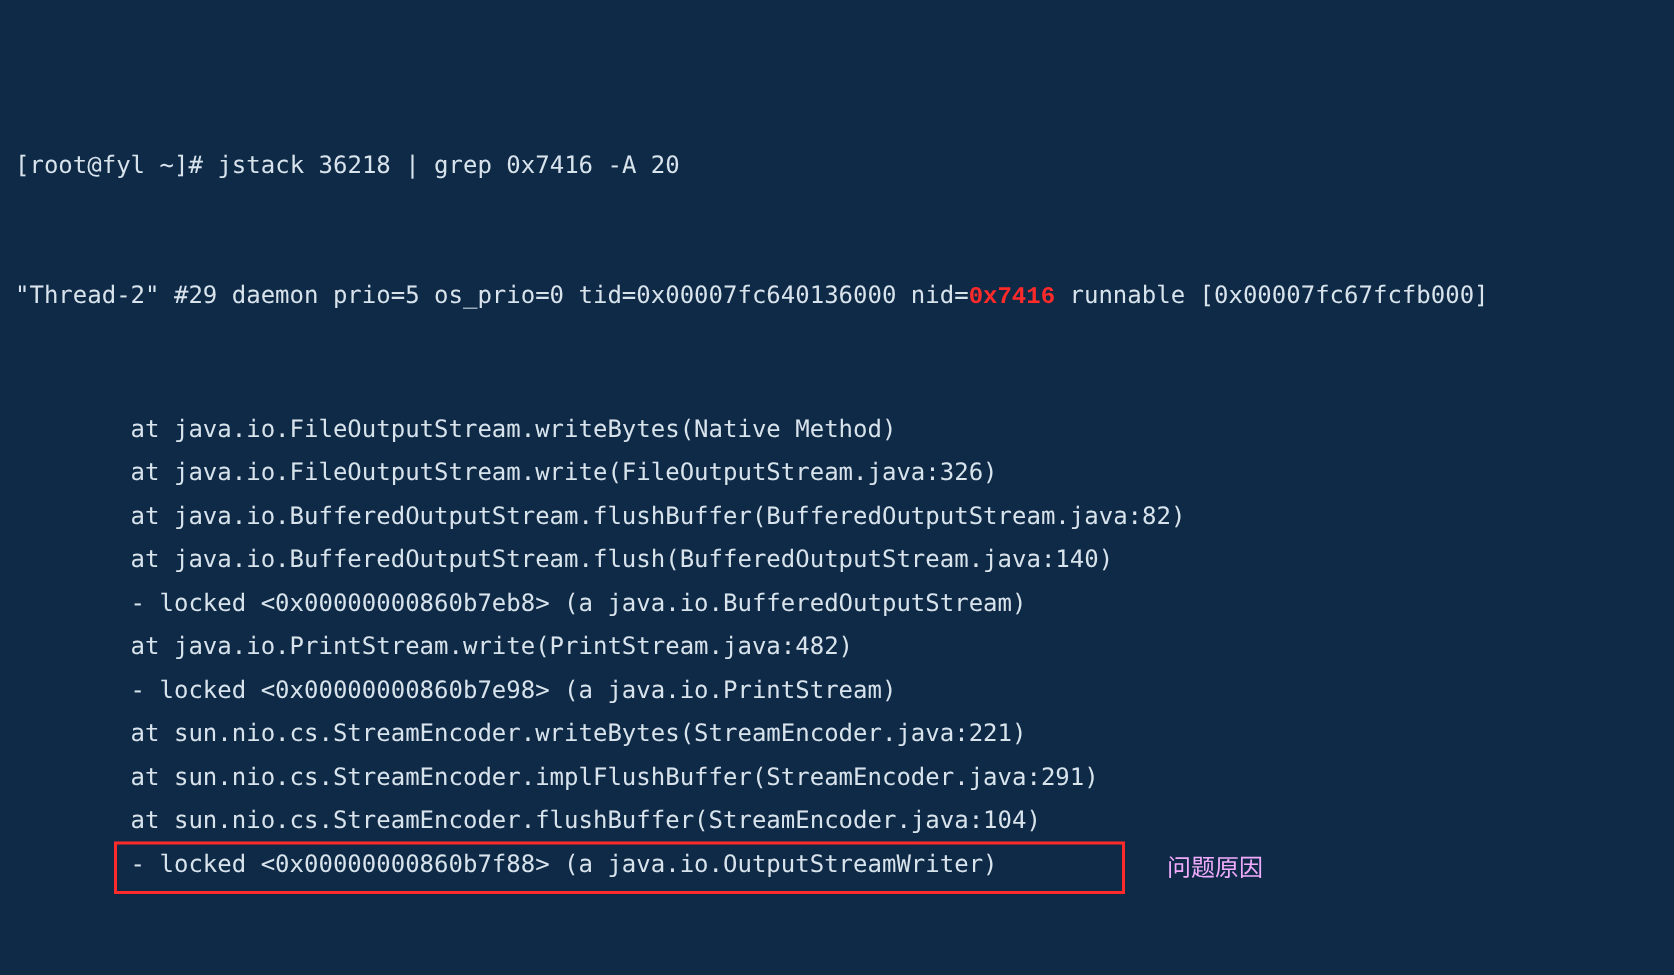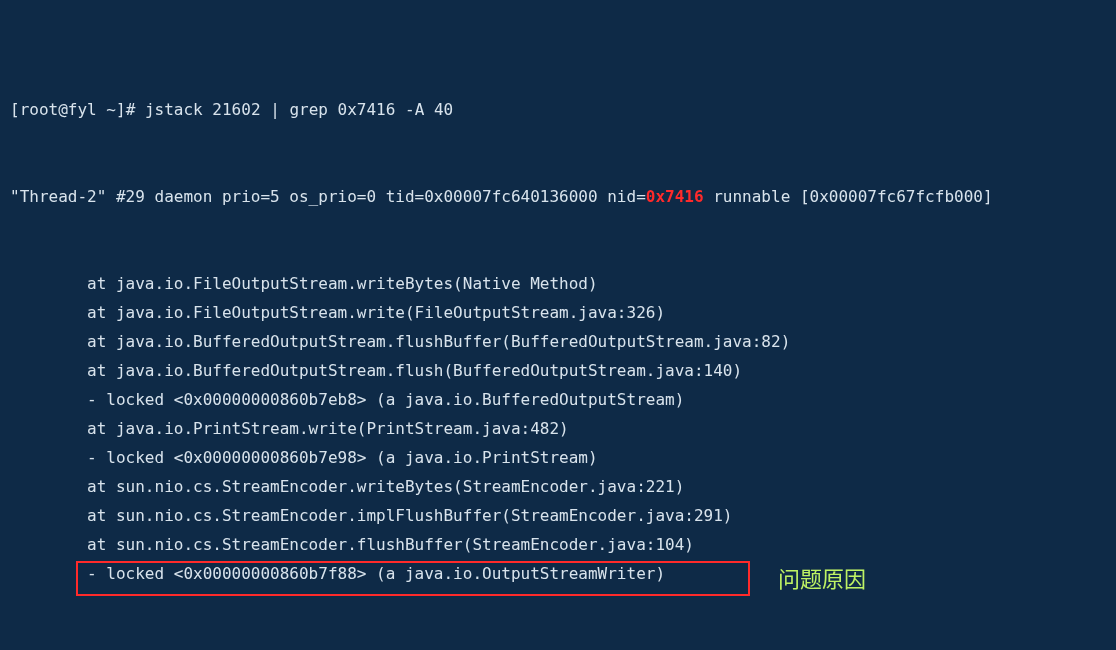--- a/index.html
+++ b/index.html
@@ -13,37 +13,37 @@
     line-height: 29px;
     color: #d8e3ec;
     overflow: hidden;
   }
   .terminal {
     position: relative;
     padding: 8px 10px 4px 10px;
     white-space: pre;
   }
   .line { display: block; }
-  .highlight { color: #ff2a2a; font-weight: 600; }
+  .highlight { color: #ff2a2a; font-weight: 600; font-family: Liberation Mono, monospace; }
   .red-box {
     position: absolute;
     border: 2px solid #ff2a2a;
     pointer-events: none;
   }
   .annotation {
     position: absolute;
-    color: #bef264;
-    font-size: 22px;
+    color: #f0abfc;
+    font-size: 16px;
     font-family: "Microsoft YaHei", "Noto Sans CJK SC", sans-serif;
   }
 </style>
 </head>
 <body>
 
 <div class="terminal">
   <span class="line">
-<span>[</span><span>root</span><span>@</span><span>fyl</span> <span>~</span><span>]</span><span>#</span> <span>jstack 21602 | grep 0x7416 -A 40</span></span>
+<span>[</span><span>root</span><span>@</span><span>fyl</span> <span>~</span><span>]</span><span>#</span> <span>jstack 36218 | grep 0x7416 -A 20</span></span>
   <span class="line"><span>"Thread-2" #29 daemon prio=5 os_prio=0 tid=0x00007fc640136000 nid=</span><span class="highlight">0x7416</span><span> runnable [0x00007fc67fcfb000]</span></span>
   <div id="stack-container"><span class="line">        at java.io.FileOutputStream.writeBytes(Native Method)</span><span class="line">        at java.io.FileOutputStream.write(FileOutputStream.java:326)</span><span class="line">        at java.io.BufferedOutputStream.flushBuffer(BufferedOutputStream.java:82)</span><span class="line">        at java.io.BufferedOutputStream.flush(BufferedOutputStream.java:140)</span><span class="line">        - locked &lt;0x00000000860b7eb8&gt; (a java.io.BufferedOutputStream)</span><span class="line">        at java.io.PrintStream.write(PrintStream.java:482)</span><span class="line">        - locked &lt;0x00000000860b7e98&gt; (a java.io.PrintStream)</span><span class="line">        at sun.nio.cs.StreamEncoder.writeBytes(StreamEncoder.java:221)</span><span class="line">        at sun.nio.cs.StreamEncoder.implFlushBuffer(StreamEncoder.java:291)</span><span class="line">        at sun.nio.cs.StreamEncoder.flushBuffer(StreamEncoder.java:104)</span><span class="line">        - locked &lt;0x00000000860b7f88&gt; (a java.io.OutputStreamWriter)</span></div>
 
   <div class="red-box" style="left:76px; top:561px; width:670px; height:31px;"></div>
   <div class="annotation" style="left:778px; top:563px;">问题原因</div>
 </div>
 
 </body></html>

